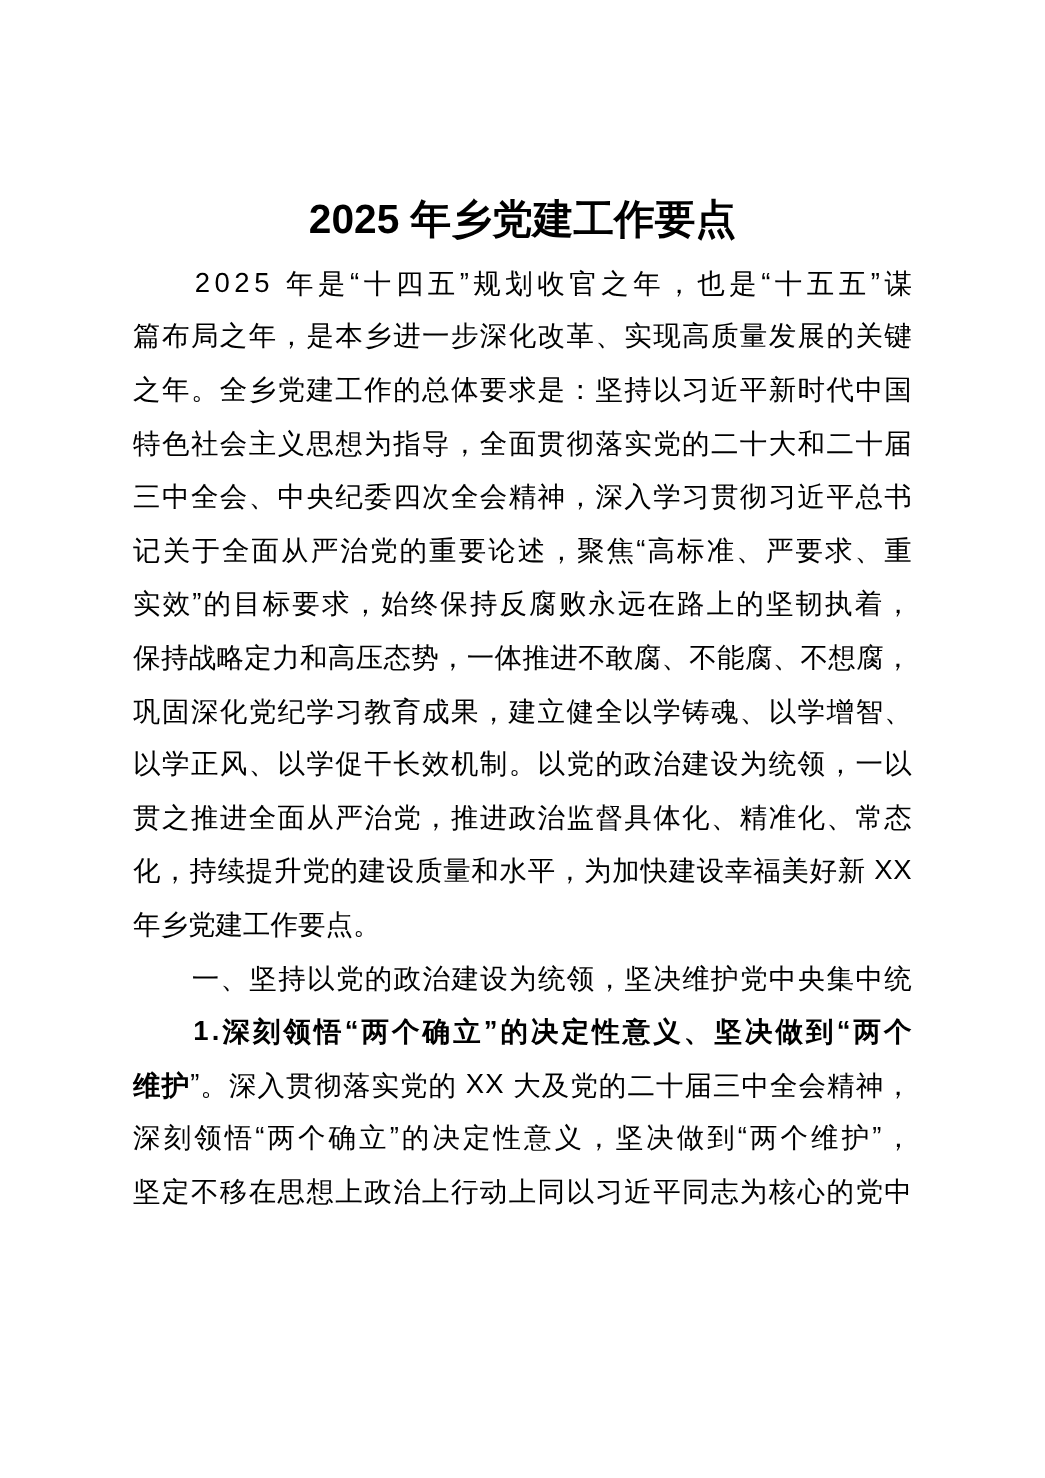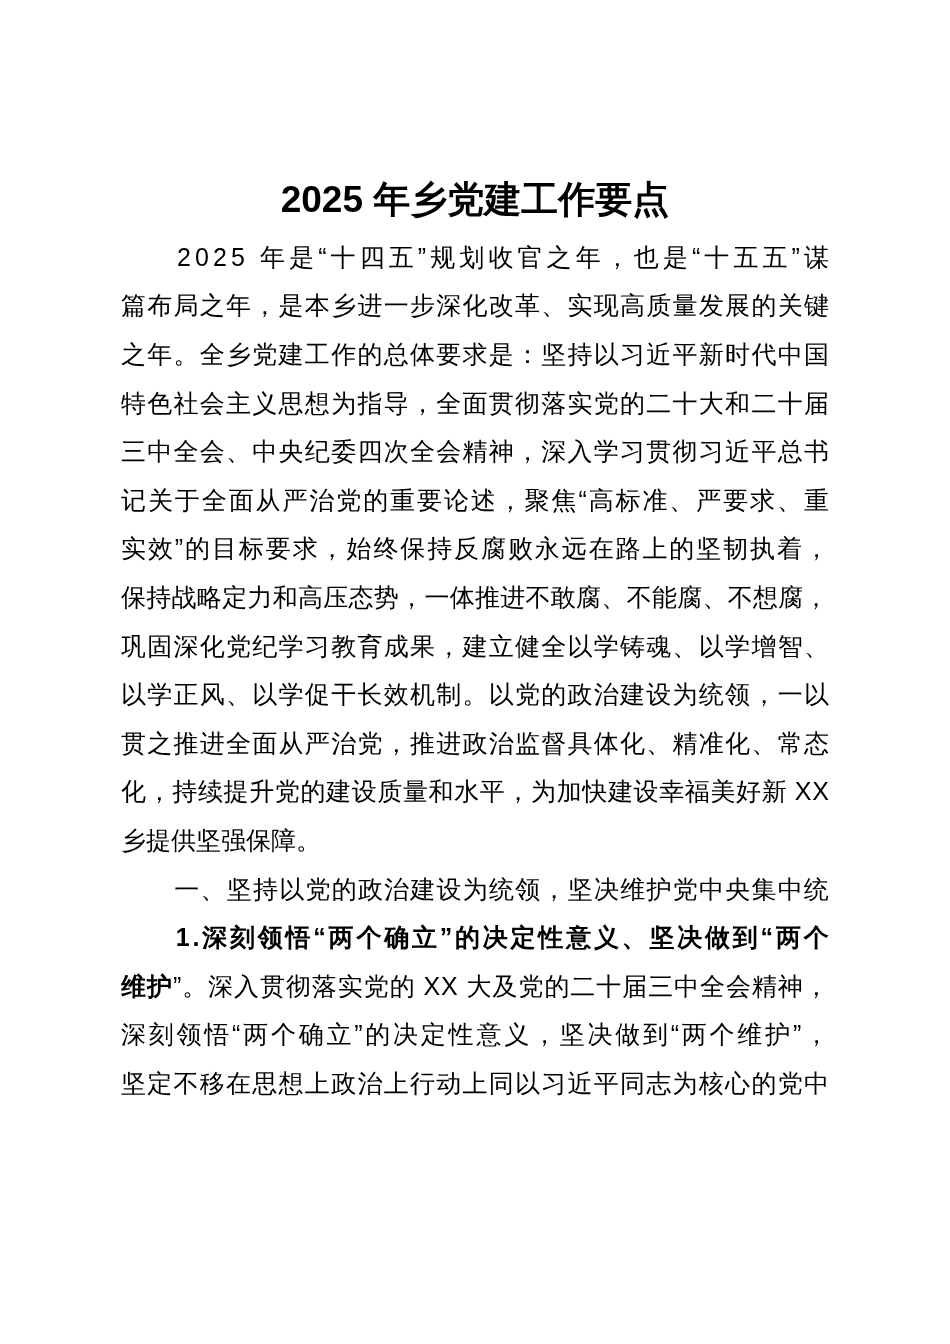--- a/index.html
+++ b/index.html
@@ -60,20 +60,20 @@
       <div class="line justify"><span>之</span><span>年</span><span>。</span><span>全</span><span>乡</span><span>党</span><span>建</span><span>工</span><span>作</span><span>的</span><span>总</span><span>体</span><span>要</span><span>求</span><span>是</span><span>：</span><span>坚</span><span>持</span><span>以</span><span>习</span><span>近</span><span>平</span><span>新</span><span>时</span><span>代</span><span>中</span><span>国</span></div>
       <div class="line justify"><span>特</span><span>色</span><span>社</span><span>会</span><span>主</span><span>义</span><span>思</span><span>想</span><span>为</span><span>指</span><span>导</span><span>，</span><span>全</span><span>面</span><span>贯</span><span>彻</span><span>落</span><span>实</span><span>党</span><span>的</span><span>二</span><span>十</span><span>大</span><span>和</span><span>二</span><span>十</span><span>届</span></div>
       <div class="line justify"><span>三</span><span>中</span><span>全</span><span>会</span><span>、</span><span>中</span><span>央</span><span>纪</span><span>委</span><span>四</span><span>次</span><span>全</span><span>会</span><span>精</span><span>神</span><span>，</span><span>深</span><span>入</span><span>学</span><span>习</span><span>贯</span><span>彻</span><span>习</span><span>近</span><span>平</span><span>总</span><span>书</span></div>
       <div class="line justify"><span>记</span><span>关</span><span>于</span><span>全</span><span>面</span><span>从</span><span>严</span><span>治</span><span>党</span><span>的</span><span>重</span><span>要</span><span>论</span><span>述</span><span>，</span><span>聚</span><span>焦</span><span>“</span><span>高</span><span>标</span><span>准</span><span>、</span><span>严</span><span>要</span><span>求</span><span>、</span><span>重</span></div>
       <div class="line justify"><span>实</span><span>效</span><span>”</span><span>的</span><span>目</span><span>标</span><span>要</span><span>求</span><span>，</span><span>始</span><span>终</span><span>保</span><span>持</span><span>反</span><span>腐</span><span>败</span><span>永</span><span>远</span><span>在</span><span>路</span><span>上</span><span>的</span><span>坚</span><span>韧</span><span>执</span><span>着</span><span>，</span></div>
       <div class="line justify"><span>保</span><span>持</span><span>战</span><span>略</span><span>定</span><span>力</span><span>和</span><span>高</span><span>压</span><span>态</span><span>势</span><span>，</span><span>一</span><span>体</span><span>推</span><span>进</span><span>不</span><span>敢</span><span>腐</span><span>、</span><span>不</span><span>能</span><span>腐</span><span>、</span><span>不</span><span>想</span><span>腐</span><span>，</span></div>
       <div class="line justify"><span>巩</span><span>固</span><span>深</span><span>化</span><span>党</span><span>纪</span><span>学</span><span>习</span><span>教</span><span>育</span><span>成</span><span>果</span><span>，</span><span>建</span><span>立</span><span>健</span><span>全</span><span>以</span><span>学</span><span>铸</span><span>魂</span><span>、</span><span>以</span><span>学</span><span>增</span><span>智</span><span>、</span></div>
       <div class="line justify"><span>以</span><span>学</span><span>正</span><span>风</span><span>、</span><span>以</span><span>学</span><span>促</span><span>干</span><span>长</span><span>效</span><span>机</span><span>制</span><span>。</span><span>以</span><span>党</span><span>的</span><span>政</span><span>治</span><span>建</span><span>设</span><span>为</span><span>统</span><span>领</span><span>，</span><span>一</span><span>以</span></div>
       <div class="line justify"><span>贯</span><span>之</span><span>推</span><span>进</span><span>全</span><span>面</span><span>从</span><span>严</span><span>治</span><span>党</span><span>，</span><span>推</span><span>进</span><span>政</span><span>治</span><span>监</span><span>督</span><span>具</span><span>体</span><span>化</span><span>、</span><span>精</span><span>准</span><span>化</span><span>、</span><span>常</span><span>态</span></div>
       <div class="line justify"><span>化</span><span>，</span><span>持</span><span>续</span><span>提</span><span>升</span><span>党</span><span>的</span><span>建</span><span>设</span><span>质</span><span>量</span><span>和</span><span>水</span><span>平</span><span>，</span><span>为</span><span>加</span><span>快</span><span>建</span><span>设</span><span>幸</span><span>福</span><span>美</span><span>好</span><span>新</span><span>&nbsp;</span><span>X</span><span>X</span></div>
-      <div class="line"><span>乡提供坚强保障。</span></div>
+      <div class="line"><span>年乡党建工作要点。</span></div>
       <div class="line justify"><span class="indent-spacer"></span><span>一</span><span>、</span><span>坚</span><span>持</span><span>以</span><span>党</span><span>的</span><span>政</span><span>治</span><span>建</span><span>设</span><span>为</span><span>统</span><span>领</span><span>，</span><span>坚</span><span>决</span><span>维</span><span>护</span><span>党</span><span>中</span><span>央</span><span>集</span><span>中</span><span>统</span></div>
       <div class="line justify"><span class="indent-spacer"></span><span class="bold">1</span><span class="bold">.</span><span class="bold">深</span><span class="bold">刻</span><span class="bold">领</span><span class="bold">悟</span><span class="bold">“</span><span class="bold">两</span><span class="bold">个</span><span class="bold">确</span><span class="bold">立</span><span class="bold">”</span><span class="bold">的</span><span class="bold">决</span><span class="bold">定</span><span class="bold">性</span><span class="bold">意</span><span class="bold">义</span><span class="bold">、</span><span class="bold">坚</span><span class="bold">决</span><span class="bold">做</span><span class="bold">到</span><span class="bold">“</span><span class="bold">两</span><span class="bold">个</span></div>
       <div class="line justify"><span class="bold">维</span><span class="bold">护</span><span>”</span><span>。</span><span>深</span><span>入</span><span>贯</span><span>彻</span><span>落</span><span>实</span><span>党</span><span>的</span><span>&nbsp;</span><span>X</span><span>X</span><span>&nbsp;</span><span>大</span><span>及</span><span>党</span><span>的</span><span>二</span><span>十</span><span>届</span><span>三</span><span>中</span><span>全</span><span>会</span><span>精</span><span>神</span><span>，</span></div>
       <div class="line justify"><span>深</span><span>刻</span><span>领</span><span>悟</span><span>“</span><span>两</span><span>个</span><span>确</span><span>立</span><span>”</span><span>的</span><span>决</span><span>定</span><span>性</span><span>意</span><span>义</span><span>，</span><span>坚</span><span>决</span><span>做</span><span>到</span><span>“</span><span>两</span><span>个</span><span>维</span><span>护</span><span>”</span><span>，</span></div>
       <div class="line justify"><span>坚</span><span>定</span><span>不</span><span>移</span><span>在</span><span>思</span><span>想</span><span>上</span><span>政</span><span>治</span><span>上</span><span>行</span><span>动</span><span>上</span><span>同</span><span>以</span><span>习</span><span>近</span><span>平</span><span>同</span><span>志</span><span>为</span><span>核</span><span>心</span><span>的</span><span>党</span><span>中</span></div>
     </div>
 </div>
 
 </body></html>

